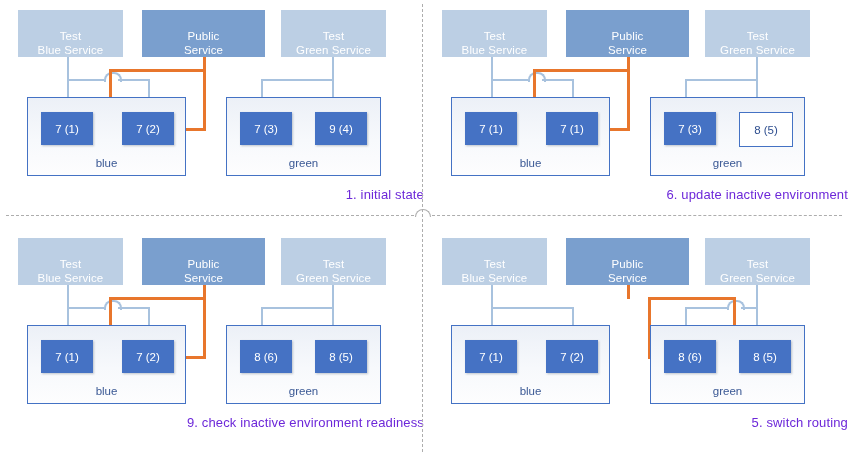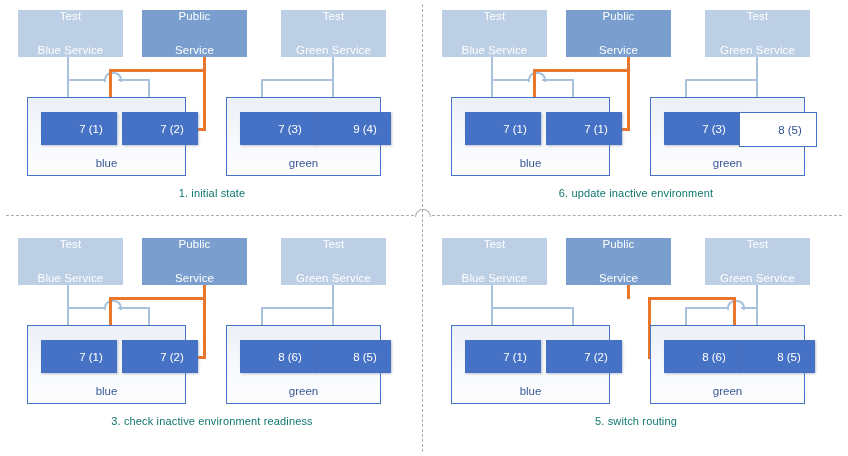--- a/index.html
+++ b/index.html
@@ -6,42 +6,42 @@
   body{width:848px;height:456px;overflow:hidden;font-family:"Liberation Sans",sans-serif;}
   #stage{position:relative;width:848px;height:456px;}
 
   .panel{position:absolute;width:424px;height:228px;}
   .p1{left:0;top:0;}
   .p2{left:424px;top:0;}
   .p3{left:0;top:228px;}
   .p4{left:424px;top:228px;}
 
   
-  .svc{position:absolute;display:flex;flex-direction:column;align-items:center;justify-content:space-between;
+  .svc{position:absolute;display:flex;flex-direction:column;align-items:center;justify-content:flex-end;
        color:#ffffff;font-size:11.5px;line-height:13.5px;text-align:center;letter-spacing:.1px;}
   .svc span{display:block;white-space:nowrap;}
   .svc.test{background:#BCCFE4;}
   .svc.public{background:#7A9FCE;}
 
   .svc-blue {left:18px;top:10px;width:105px;height:47px;}
-  .svc-pub  {left:142px;top:10px;width:105px;height:47px;}
+  .svc-pub  {left:142px;top:10px;width:123px;height:47px;}
   .svc-green{left:281px;top:10px;width:105px;height:47px;}
 
   
   .env{position:absolute;border:1px solid #4472C4;
        background:linear-gradient(180deg,#ECF0F7 0%,#F7F9FC 55%,#FDFDFE 100%);}
   .env-blue {left:27px;top:97px;width:157px;height:77px;}
   .env-green{left:226px;top:97px;width:153px;height:77px;}
   .env-label{position:absolute;left:0;right:0;bottom:6px;text-align:center;
              font-size:11.5px;color:#3A5894;}
 
   
   .chip{position:absolute;width:52px;height:33px;display:flex;align-items:center;justify-content:center;
         font-size:11.5px;color:#ffffff;background:#4572C4;
-        box-shadow:1px 1px 2px rgba(120,130,145,.45);padding-left:24px;}
+        box-shadow:1px 1px 2px rgba(120,130,145,.45);}
   .chip.hollow{background:#ffffff;color:#2E4E8F;border:1px solid #4472C4;box-shadow:none;}
 
   .env .slotA{left:13px;top:14px;}
   .env .slotB{left:94px;top:14px;}
   .env-green .slotB{left:88px;top:14px;}
 
   
   .ln{position:absolute;background:#A8C2DE;}
   .lnv{width:2px;}
   .lnh{height:2px;}
@@ -54,22 +54,22 @@
   .arrow-left{position:absolute;width:0;height:0;border-top:6px solid transparent;
       border-bottom:6px solid transparent;border-right:10px solid #E8762C;}
   .arrow-right{position:absolute;width:0;height:0;border-top:6px solid transparent;
       border-bottom:6px solid transparent;border-left:10px solid #E8762C;}
 
   
   .hop{position:absolute;width:14px;height:8px;border:2px solid #A8C2DE;
        border-bottom:none;border-radius:8px 8px 0 0;background:transparent;}
 
   
-  .caption{position:absolute;left:0;width:424px;text-align:center;top:187px;
-           font-size:11px;color:#0f766e;letter-spacing:.15px;}
+  .caption{position:absolute;left:0;width:424px;text-align:right;top:187px;
+           font-size:13px;color:#6d28d9;letter-spacing:.15px;}
 
   
   .div-v{position:absolute;left:422px;top:4px;width:0;height:448px;
          border-left:1.5px dashed #ADADAD;}
   .div-h-l{position:absolute;left:6px;top:215px;width:408px;height:0;
          border-top:1.5px dashed #ADADAD;}
   .div-h-r{position:absolute;left:432px;top:215px;width:410px;height:0;
          border-top:1.5px dashed #ADADAD;}
   .div-hop{position:absolute;left:415px;top:209px;width:14px;height:7px;
          border:1.5px solid #ADADAD;border-bottom:none;border-radius:8px 8px 0 0;}
@@ -222,21 +222,21 @@
       <div class="chip slotA">7 (1)</div>
       <div class="chip slotB">7 (2)</div>
       <div class="env-label">blue</div>
     </div>
     <div class="env env-green">
       <div class="chip slotA">8 (6)</div>
       <div class="chip slotB">8 (5)</div>
       <div class="env-label">green</div>
     </div>
 
-    <div class="caption">3. check inactive environment readiness</div>
+    <div class="caption">9. check inactive environment readiness</div>
   </div>
 
   <div class="panel p4">
 
     <div class="svc test svc-blue">
       <span>Test</span>
       <span>Blue Service</span>
     </div>
     <div class="svc public svc-pub">
       <span>Public</span>

